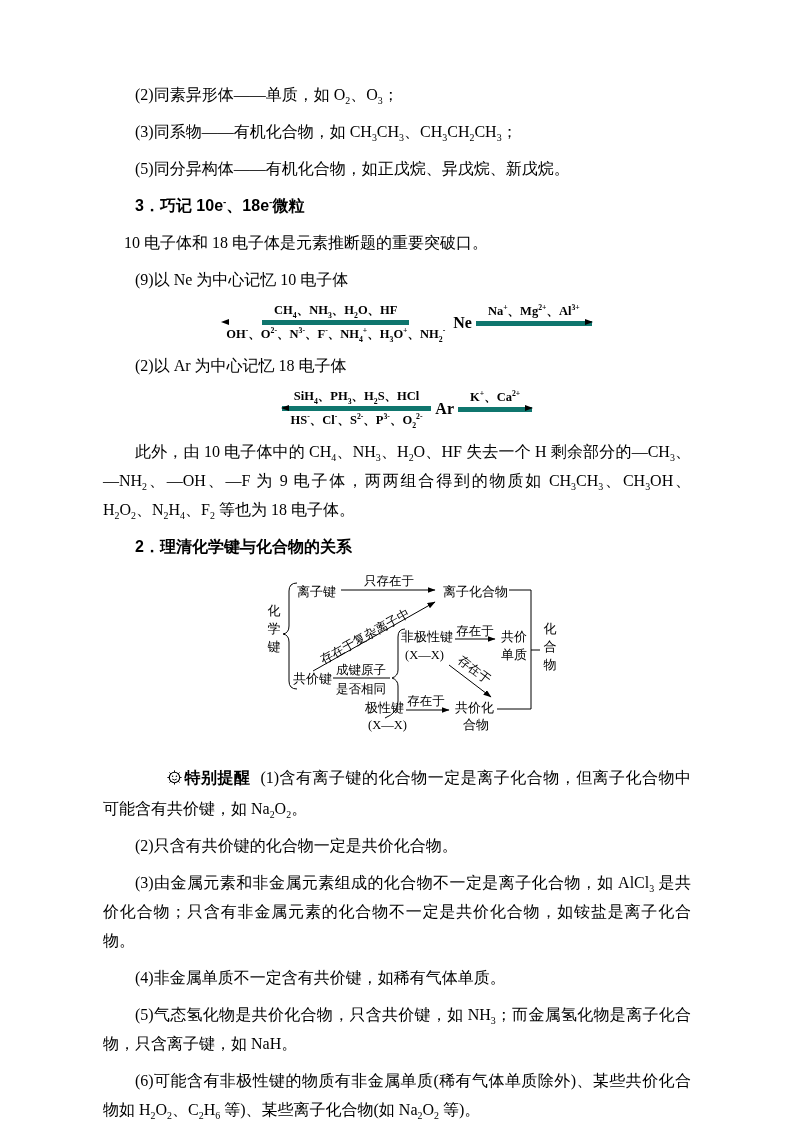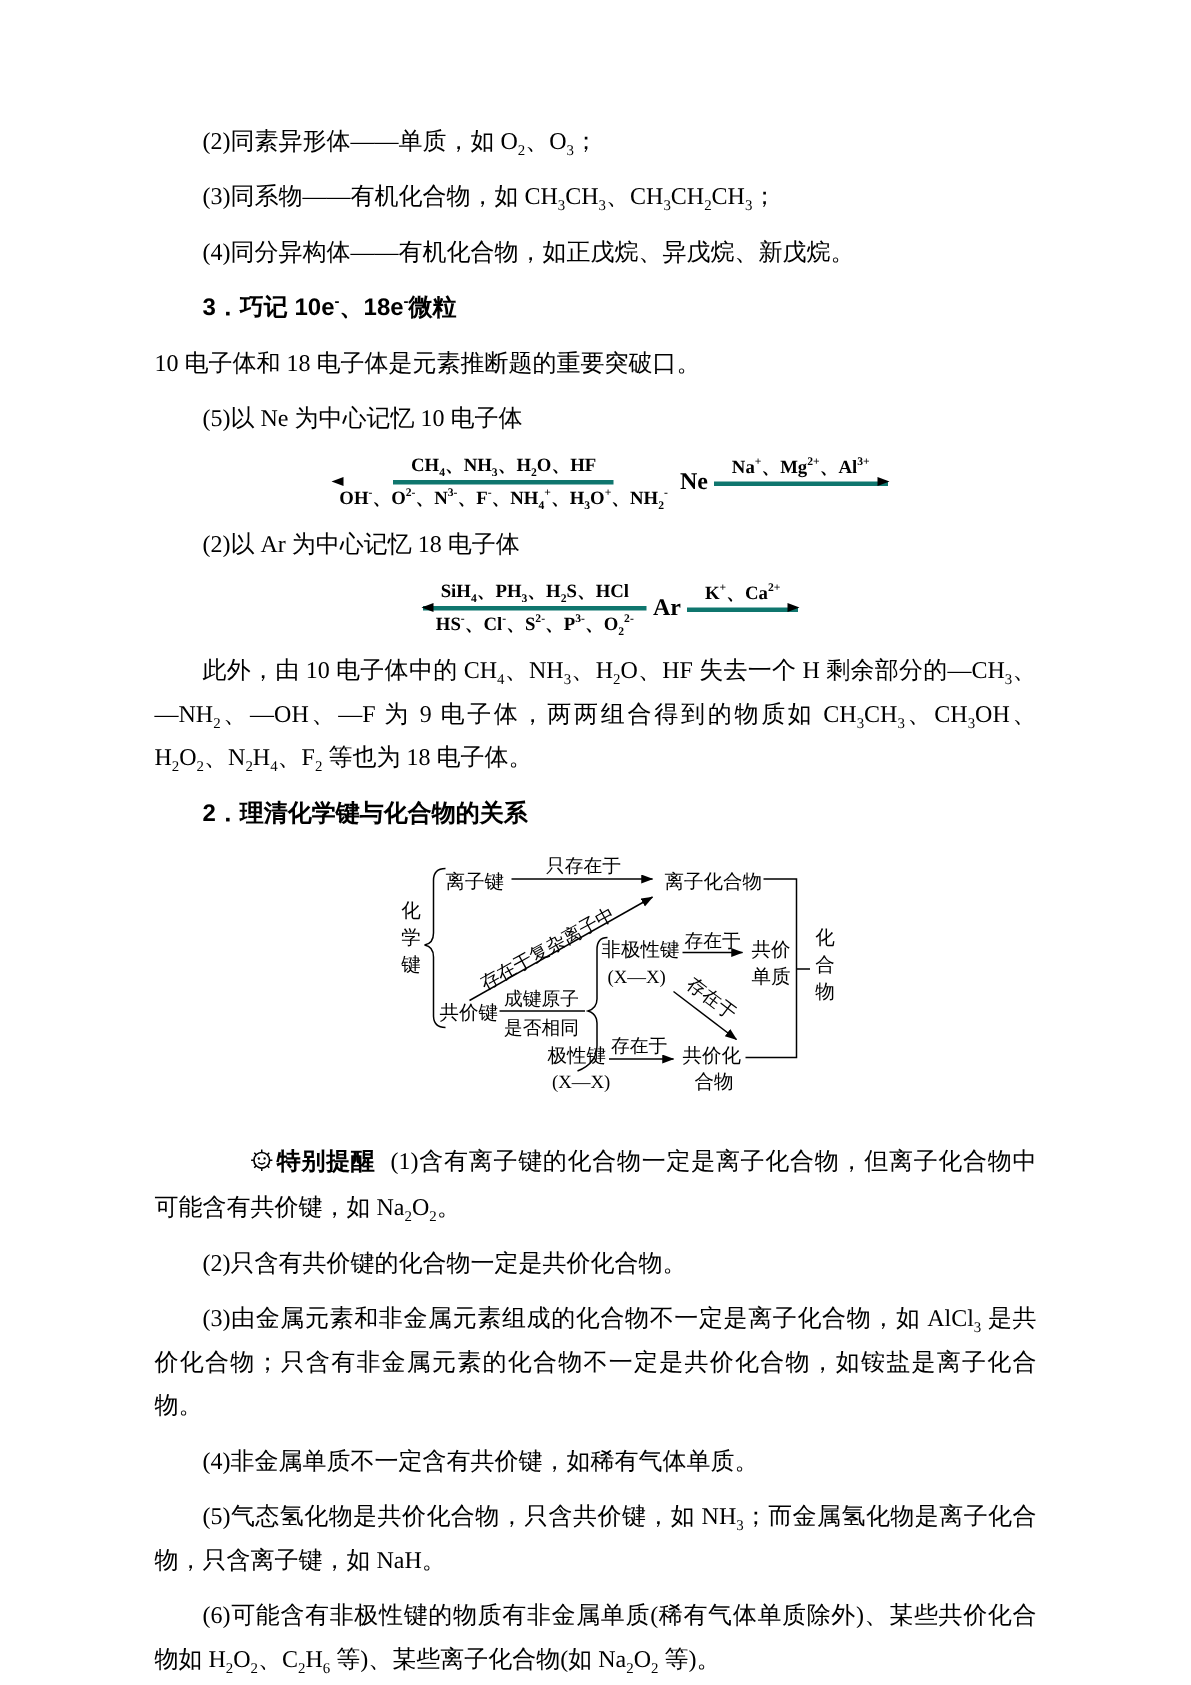--- a/index.html
+++ b/index.html
@@ -3,31 +3,31 @@
 <meta charset="utf-8">
 <style>
   html,body{margin:0;padding:0;}
   body{
     width:794px;height:1123px;background:#ffffff;color:#000;
     font-family:"Liberation Serif","DejaVu Serif",serif;
     font-size:16px;
   }
   .page{padding:80px 120px 0 103px;width:588px;}
   p.line{margin:0 0 8px 0;line-height:29px;text-indent:2em;text-align:justify;}
-  p.noindent{text-indent:0;}
+  p.noindent{text-indent:0;margin-left:21px;}
   .sec-title{font-family:"Liberation Sans","DejaVu Sans",sans-serif;font-weight:bold;}
   sub,sup{font-size:0.62em;line-height:0;}
   .reminder-label{font-family:"Liberation Sans","DejaVu Sans",sans-serif;font-weight:bold;margin-right:10px;}
   .reminder-icon{display:inline-block;vertical-align:-2px;margin-right:2px;}
 
   
   .ediagram{display:flex;justify-content:center;align-items:center;margin:2px 0 8px 20px;
             font-weight:bold;font-size:12.5px;}
   .efrac{display:inline-flex;flex-direction:column;align-items:center;position:relative;}
-  .efrac .etop{border-bottom:3px solid #0f766e;padding:0 12px 1px 12px;white-space:nowrap;}
+  .efrac .etop{border-bottom:5px solid #0f766e;padding:0 12px 1px 12px;white-space:nowrap;}
   .efrac .ebottom{padding:1px 4px 0 4px;white-space:nowrap;}
   .efrac .spacer{visibility:hidden;}
   .ah-left,.ah-right{position:absolute;top:50%;width:0;height:0;margin-top:-3.5px;
     border-top:3.5px solid transparent;border-bottom:3.5px solid transparent;}
   .ah-left{left:-1px;border-right:8px solid #000;}
   .ah-right{right:-1px;border-left:8px solid #000;}
   .ecenter{padding:0 4px;font-size:16px;}
 
   
   .bond-diagram{margin:2px 0 10px 160px;}
@@ -36,26 +36,26 @@
   .bd-small{font-size:12.5px;}
   .bd-line{stroke:#000;stroke-width:1;fill:none;}
 </style>
 </head>
 <body>
 
 <div class="page">
 
   <p class="line">(2)同素异形体——单质，如 O<sub>2</sub>、O<sub>3</sub>；</p>
   <p class="line">(3)同系物——有机化合物，如 CH<sub>3</sub>CH<sub>3</sub>、CH<sub>3</sub>CH<sub>2</sub>CH<sub>3</sub>；</p>
-  <p class="line">(4)同分异构体——有机化合物，如正戊烷、异戊烷、新戊烷。</p>
+  <p class="line">(5)同分异构体——有机化合物，如正戊烷、异戊烷、新戊烷。</p>
 
   <p class="line sec-title">3．巧记 10e<sup>-</sup>、18e<sup>-</sup>微粒</p>
   <p class="line noindent">10 电子体和 18 电子体是元素推断题的重要突破口。</p>
 
-  <p class="line">(5)以 Ne 为中心记忆 10 电子体</p>
+  <p class="line">(9)以 Ne 为中心记忆 10 电子体</p>
 
   <div class="ediagram">
     <div class="efrac">
       <span class="etop">CH<sub>4</sub>、NH<sub>3</sub>、H<sub>2</sub>O、HF</span>
       <span class="ebottom">OH<sup>-</sup>、O<sup>2-</sup>、N<sup>3-</sup>、F<sup>-</sup>、NH<sub>4</sub><sup>+</sup>、H<sub>3</sub>O<sup>+</sup>、NH<sub>2</sub><sup>-</sup></span>
       <span class="ah-left"></span>
     </div>
     <span class="ecenter">Ne</span>
     <div class="efrac">
       <span class="etop">Na<sup>+</sup>、Mg<sup>2+</sup>、Al<sup>3+</sup></span>

